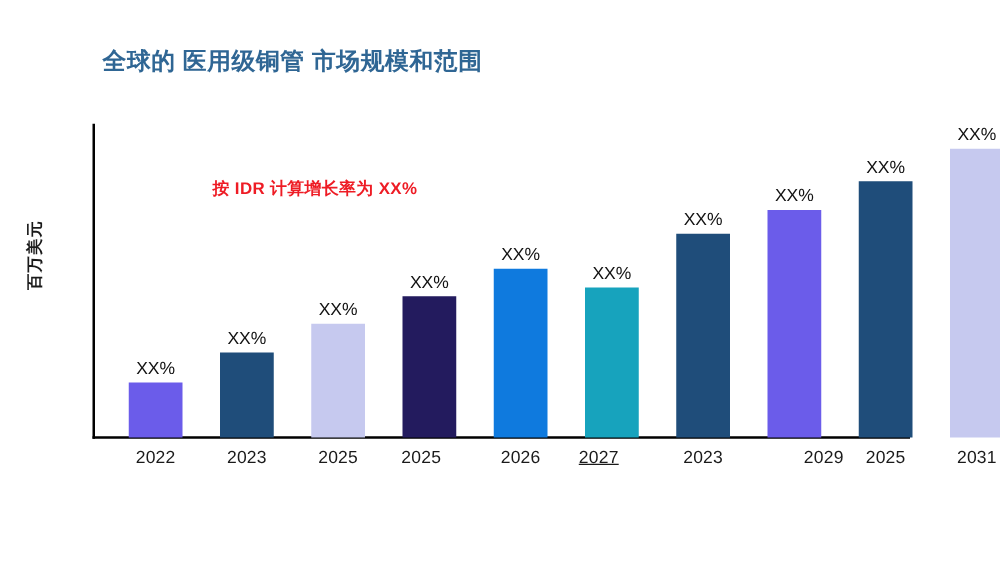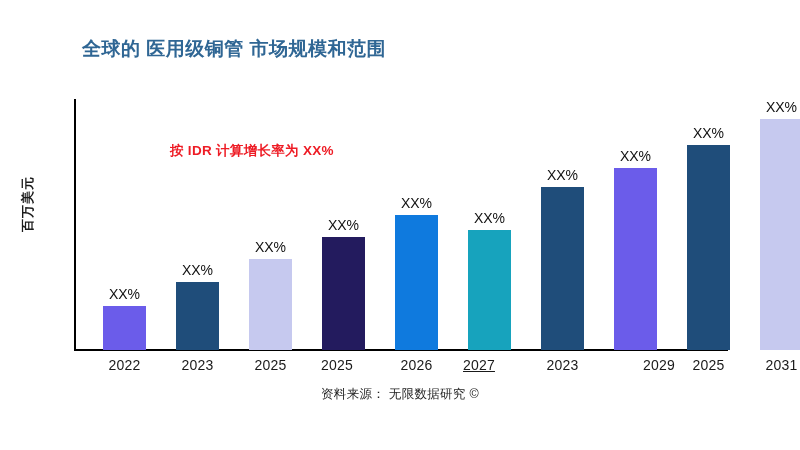--- a/index.html
+++ b/index.html
@@ -192,15 +192,14 @@
         <div class="tick-label" style="left: 381.5px;">2026</div>
         <div class="tick-label" style="left: 444px; text-decoration: underline;">2027</div>
         <div class="tick-label" style="left: 527.5px;">2023</div>
         <div class="tick-label" style="left: 624px;">2029</div>
         <div class="tick-label" style="left: 673.5px;">2025</div>
         <div class="tick-label" style="left: 746.5px;">2031</div>
       </div>
 
   </div>
 
-  <div id="source-note">资料来源： 无限数据研究 ©</div>
 
 </div>
 
 </body></html>

